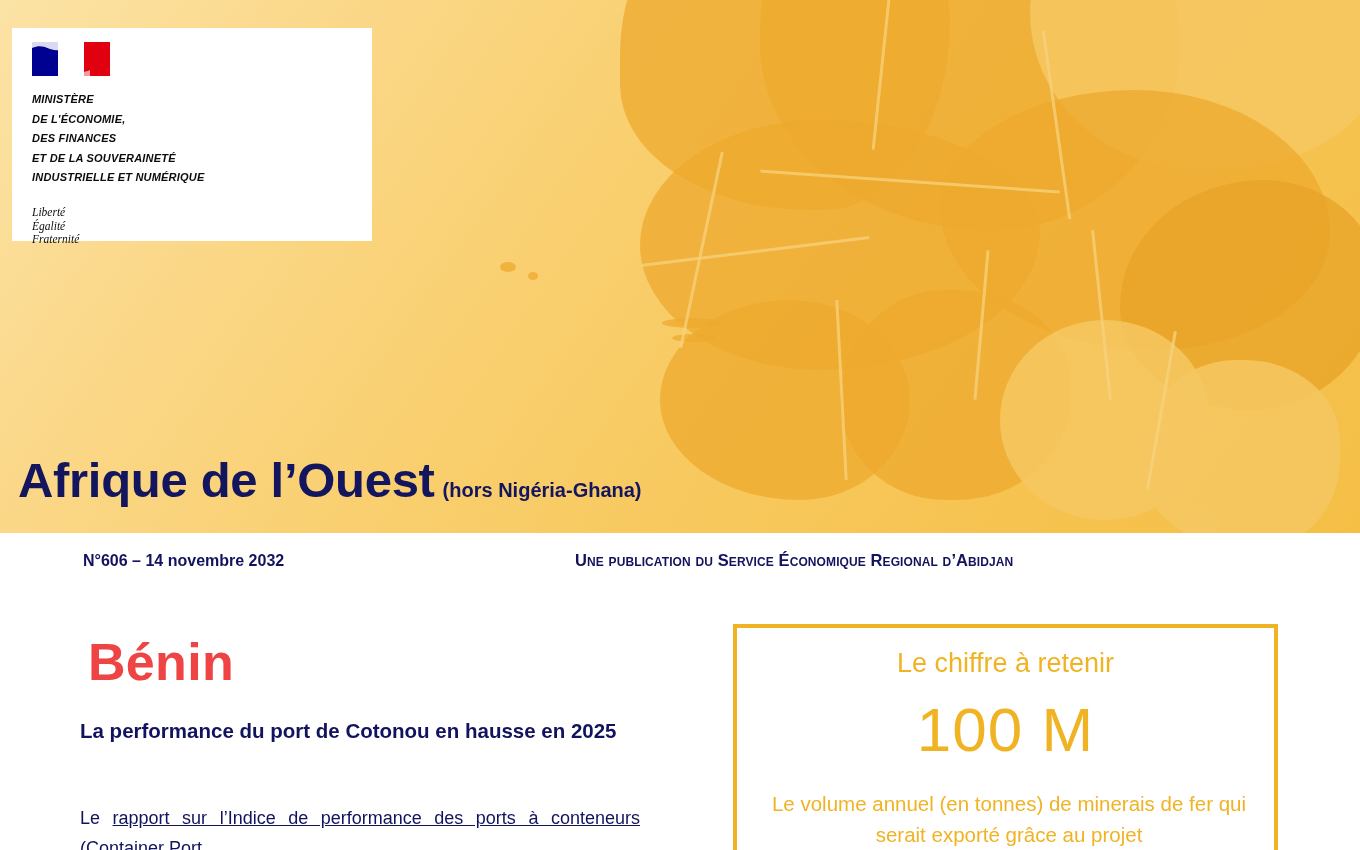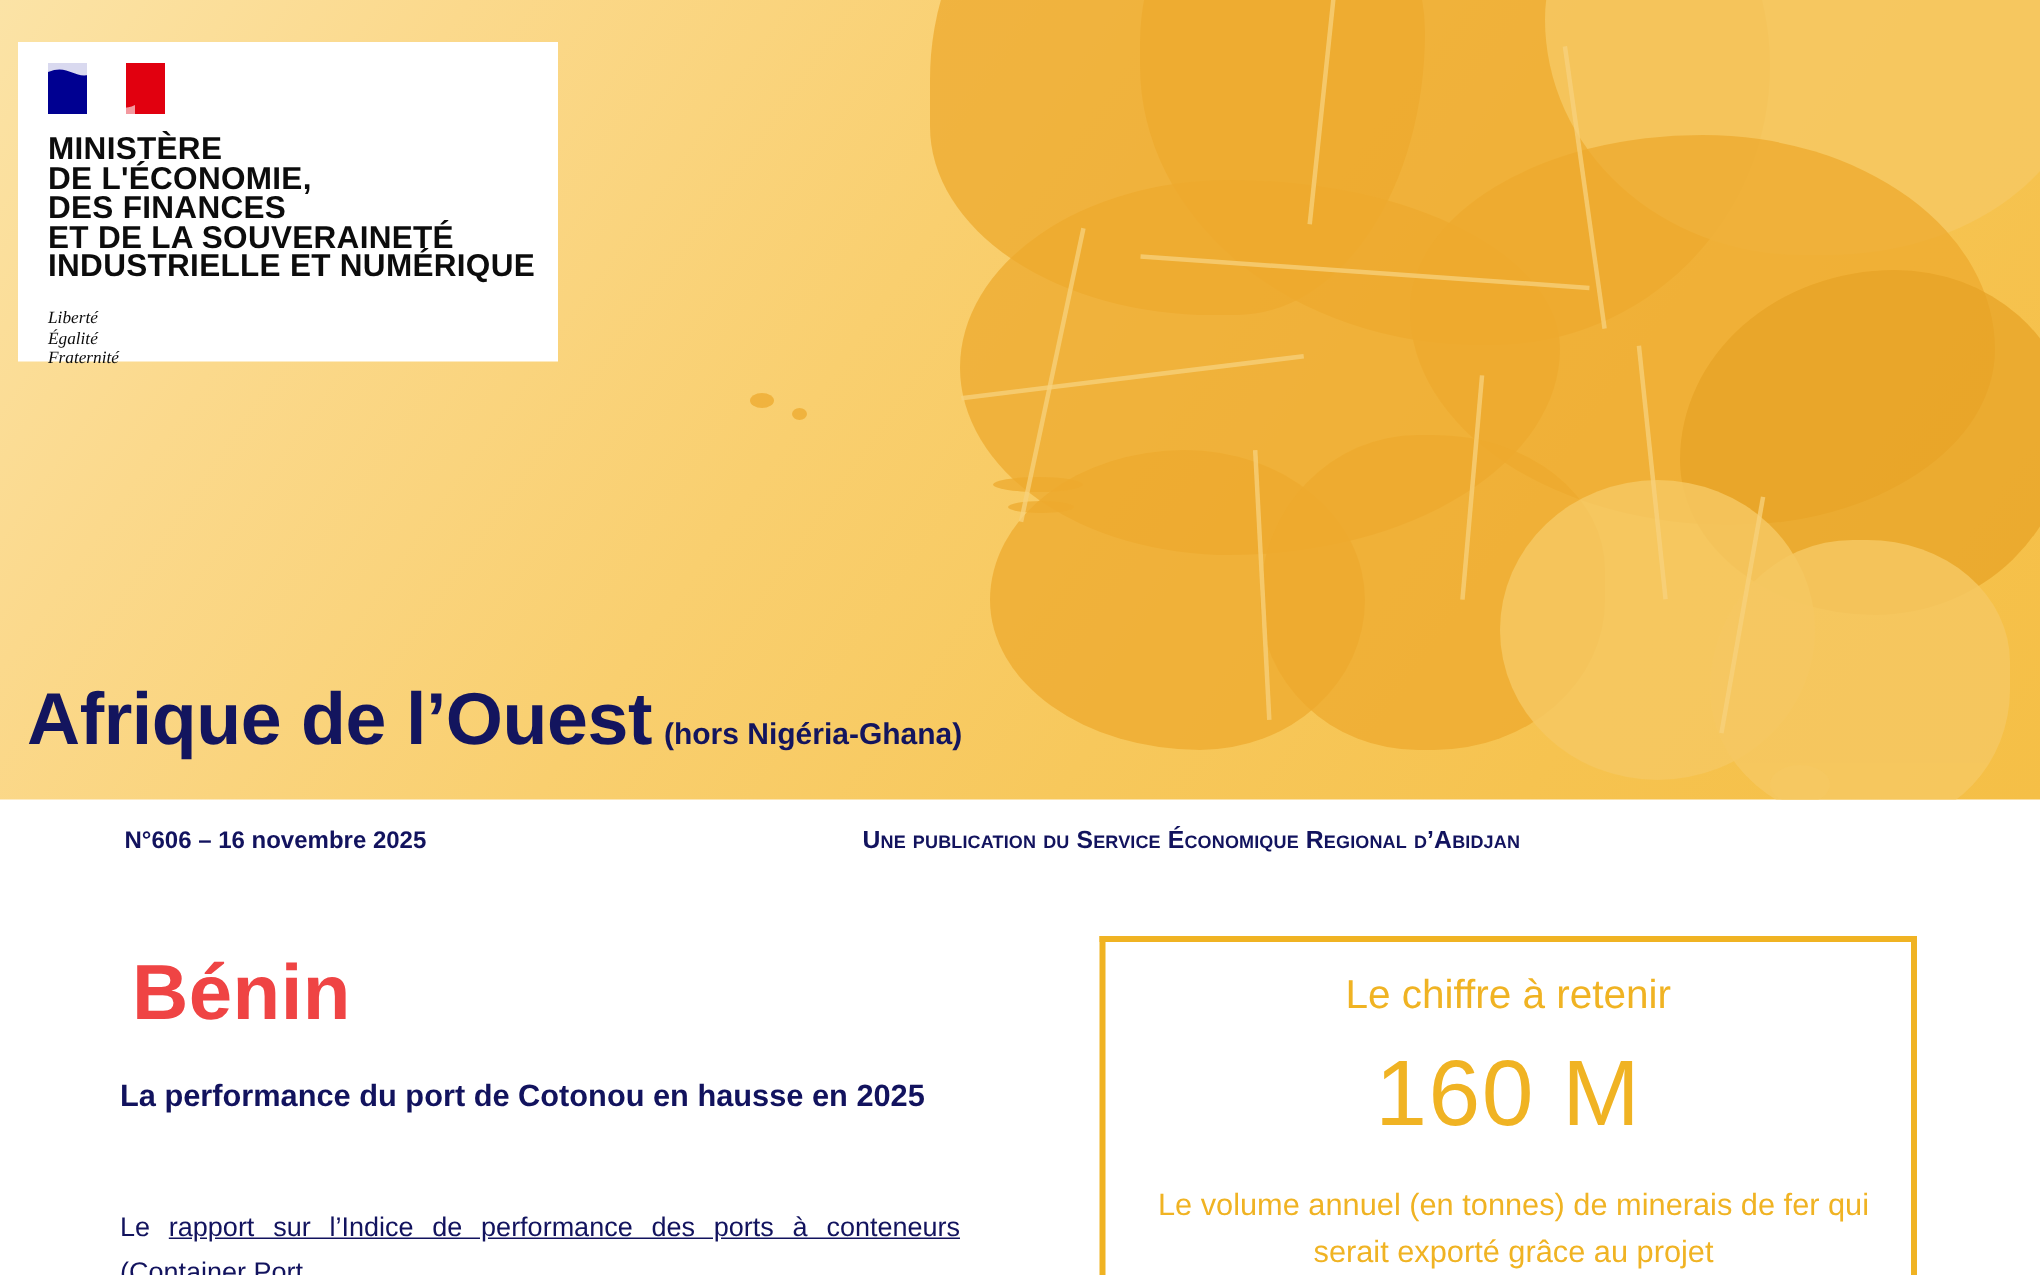--- a/index.html
+++ b/index.html
@@ -73,23 +73,24 @@
     position: absolute;
     left: 0; top: 0;
     width: 78px; height: 34px;
   }
   .ministry-name {
     position: absolute;
     left: 20px; top: 62px;
     width: 330px;
     color: #0c0c0c;
     font-weight: bold;
-    font-size: 21px;
+    font-size: 11px;
     line-height: 19.5px;
     letter-spacing: .2px;
+    font-style: italic;
   }
   .devise {
     position: absolute;
     left: 20px; top: 178px;
     font-family: "Liberation Serif", serif;
     font-style: italic;
     font-size: 11.5px;
     line-height: 13.5px;
     color: #0c0c0c;
   }
@@ -281,28 +282,28 @@
 Fraternité</div>
     </div>
 
 
 
     <div class="afrique">
       <span>Afrique de l’Ouest</span><span class="sub">(hors Nigéria-Ghana)</span>
     </div>
   </div>
 
-  <div class="meta-num">N°606 – 16 novembre 2025</div>
+  <div class="meta-num">N°606 – 14 novembre 2032</div>
   <div class="meta-pub">Une publication du Service Économique Regional d’Abidjan</div>
 
   <div class="country">Bénin</div>
   <div class="article-title">La performance du port de Cotonou en hausse en 2025</div>
   <div class="article-body">
     <span>Le </span><a href="#">rapport sur l’Indice de performance des ports à conteneurs</a><span> (Container Port</span>
   </div>
 
   <div class="figure-box">
     <div class="figure-label">Le chiffre à retenir</div>
-    <div class="figure-value">160 M</div>
+    <div class="figure-value">100 M</div>
     <div class="figure-caption">Le volume annuel (en tonnes) de minerais de fer qui serait exporté grâce au projet</div>
   </div>
 
 </div>
 
 </body></html>

